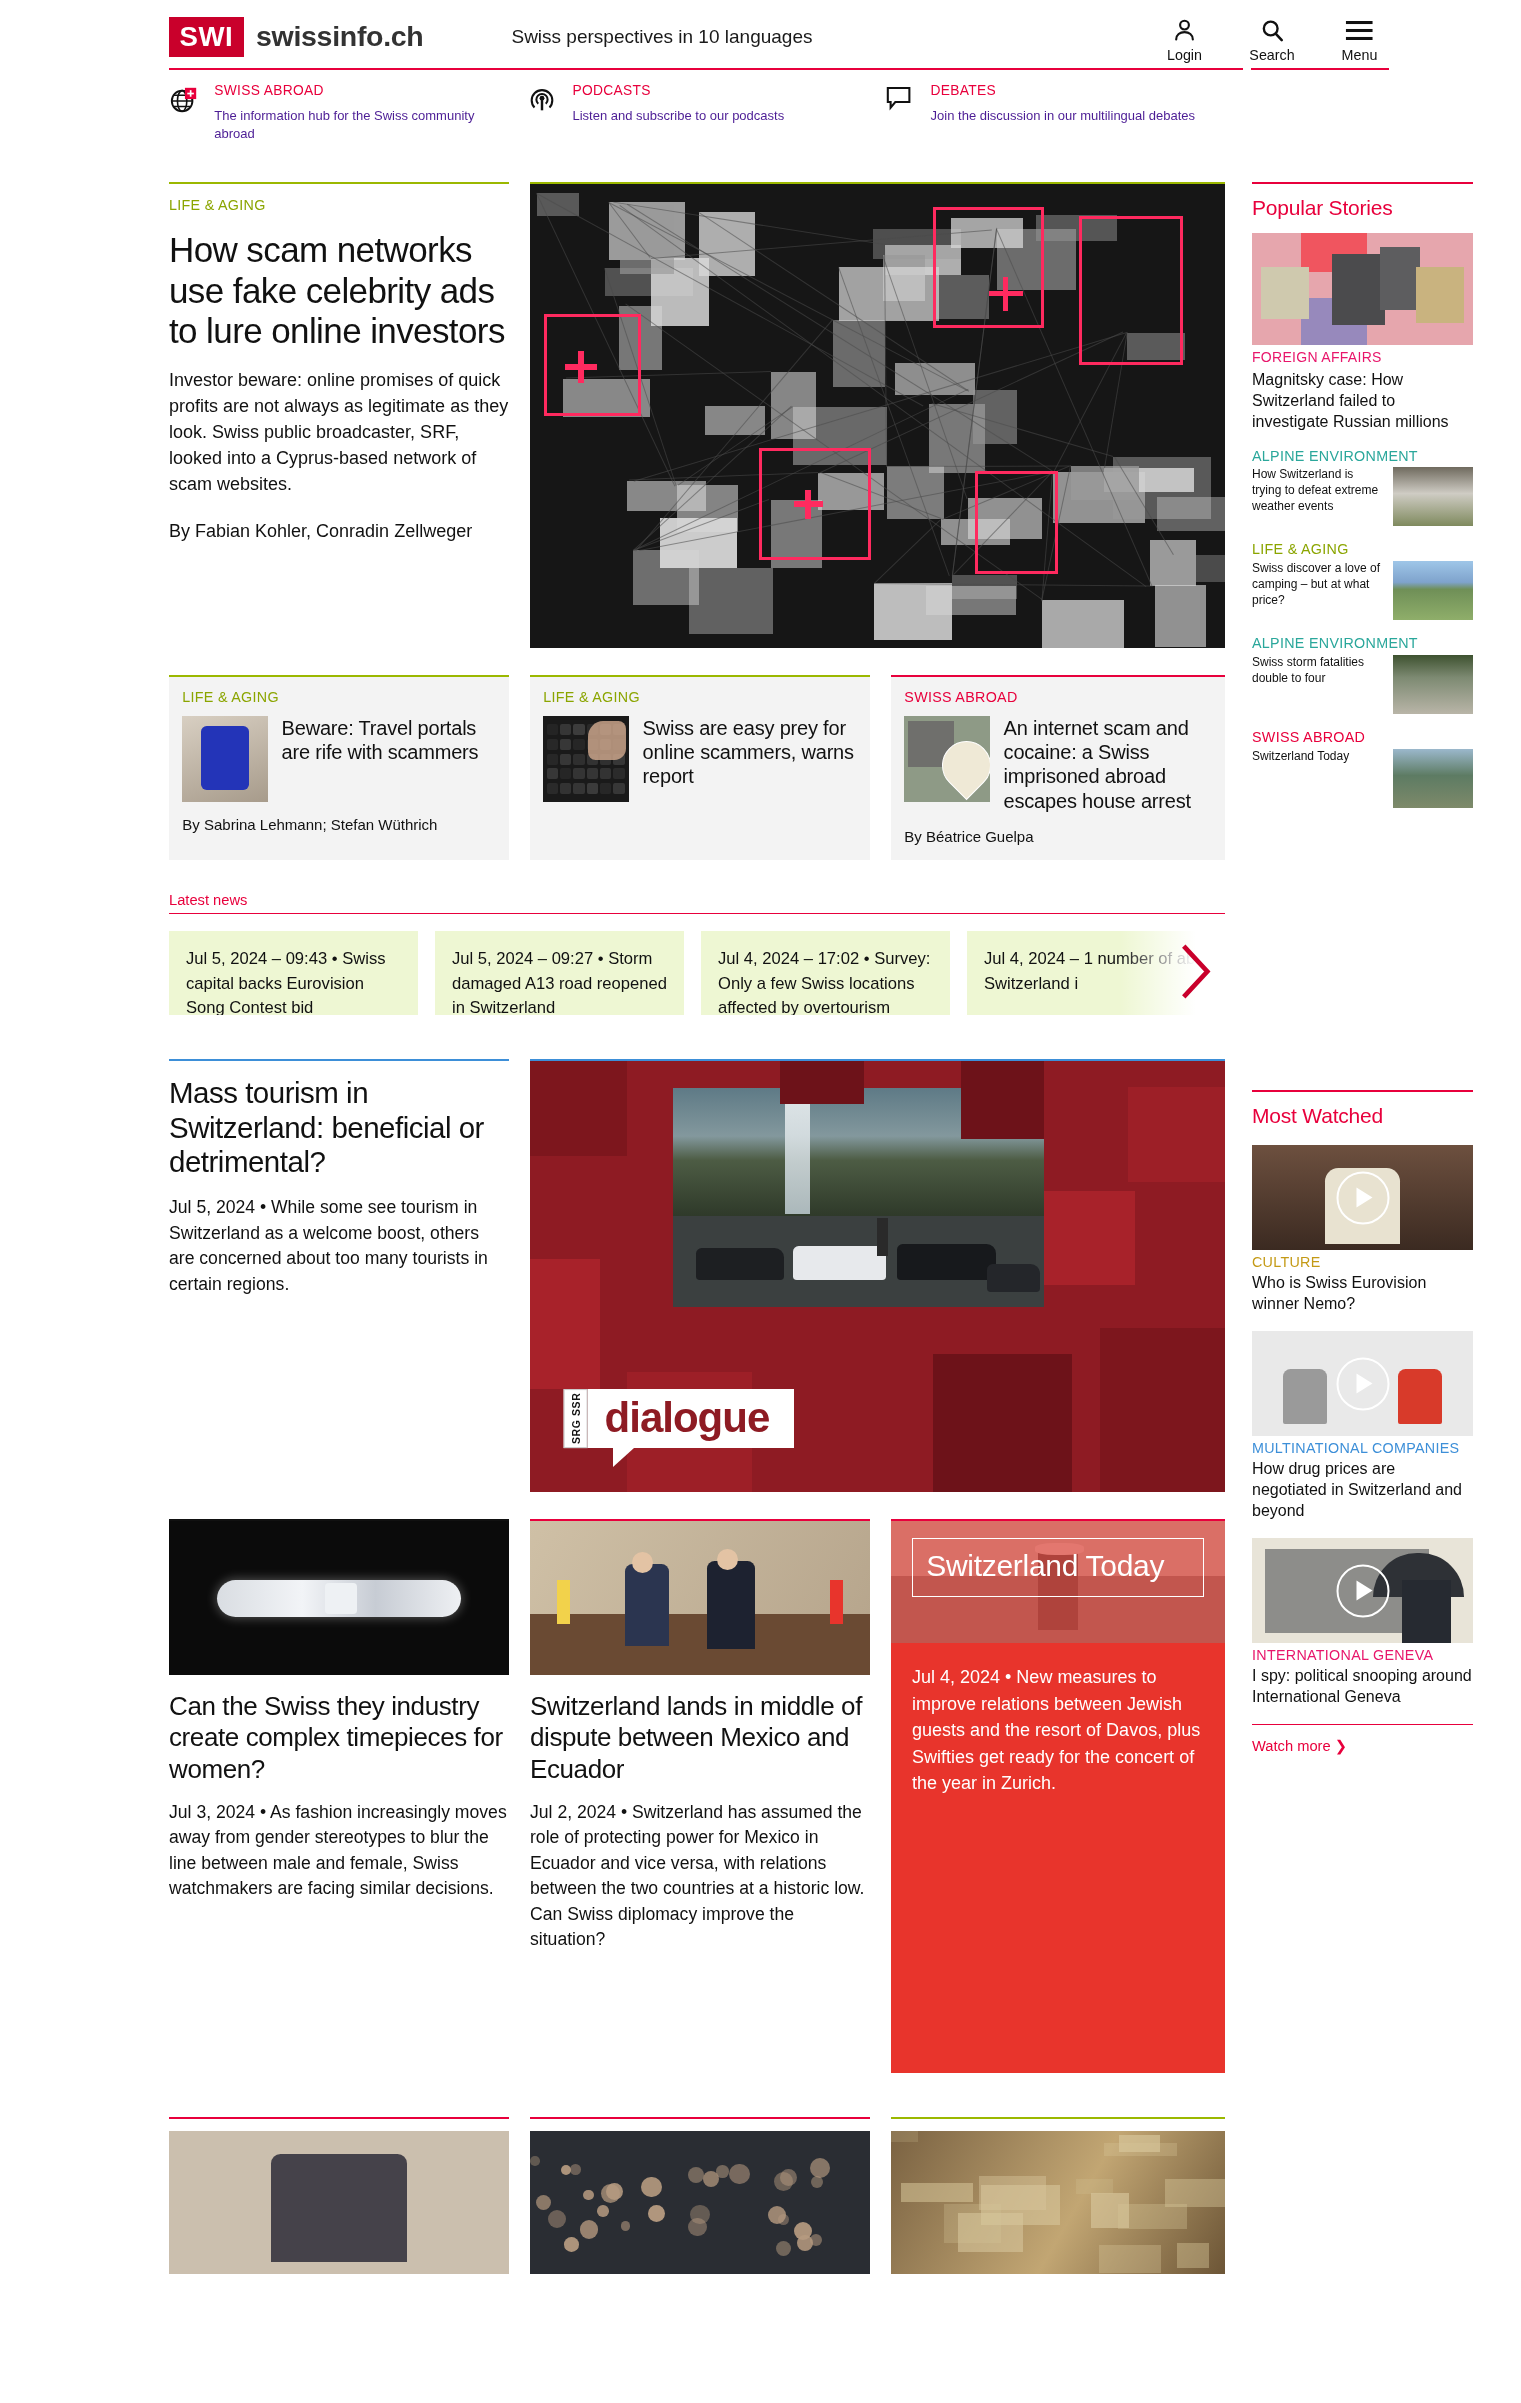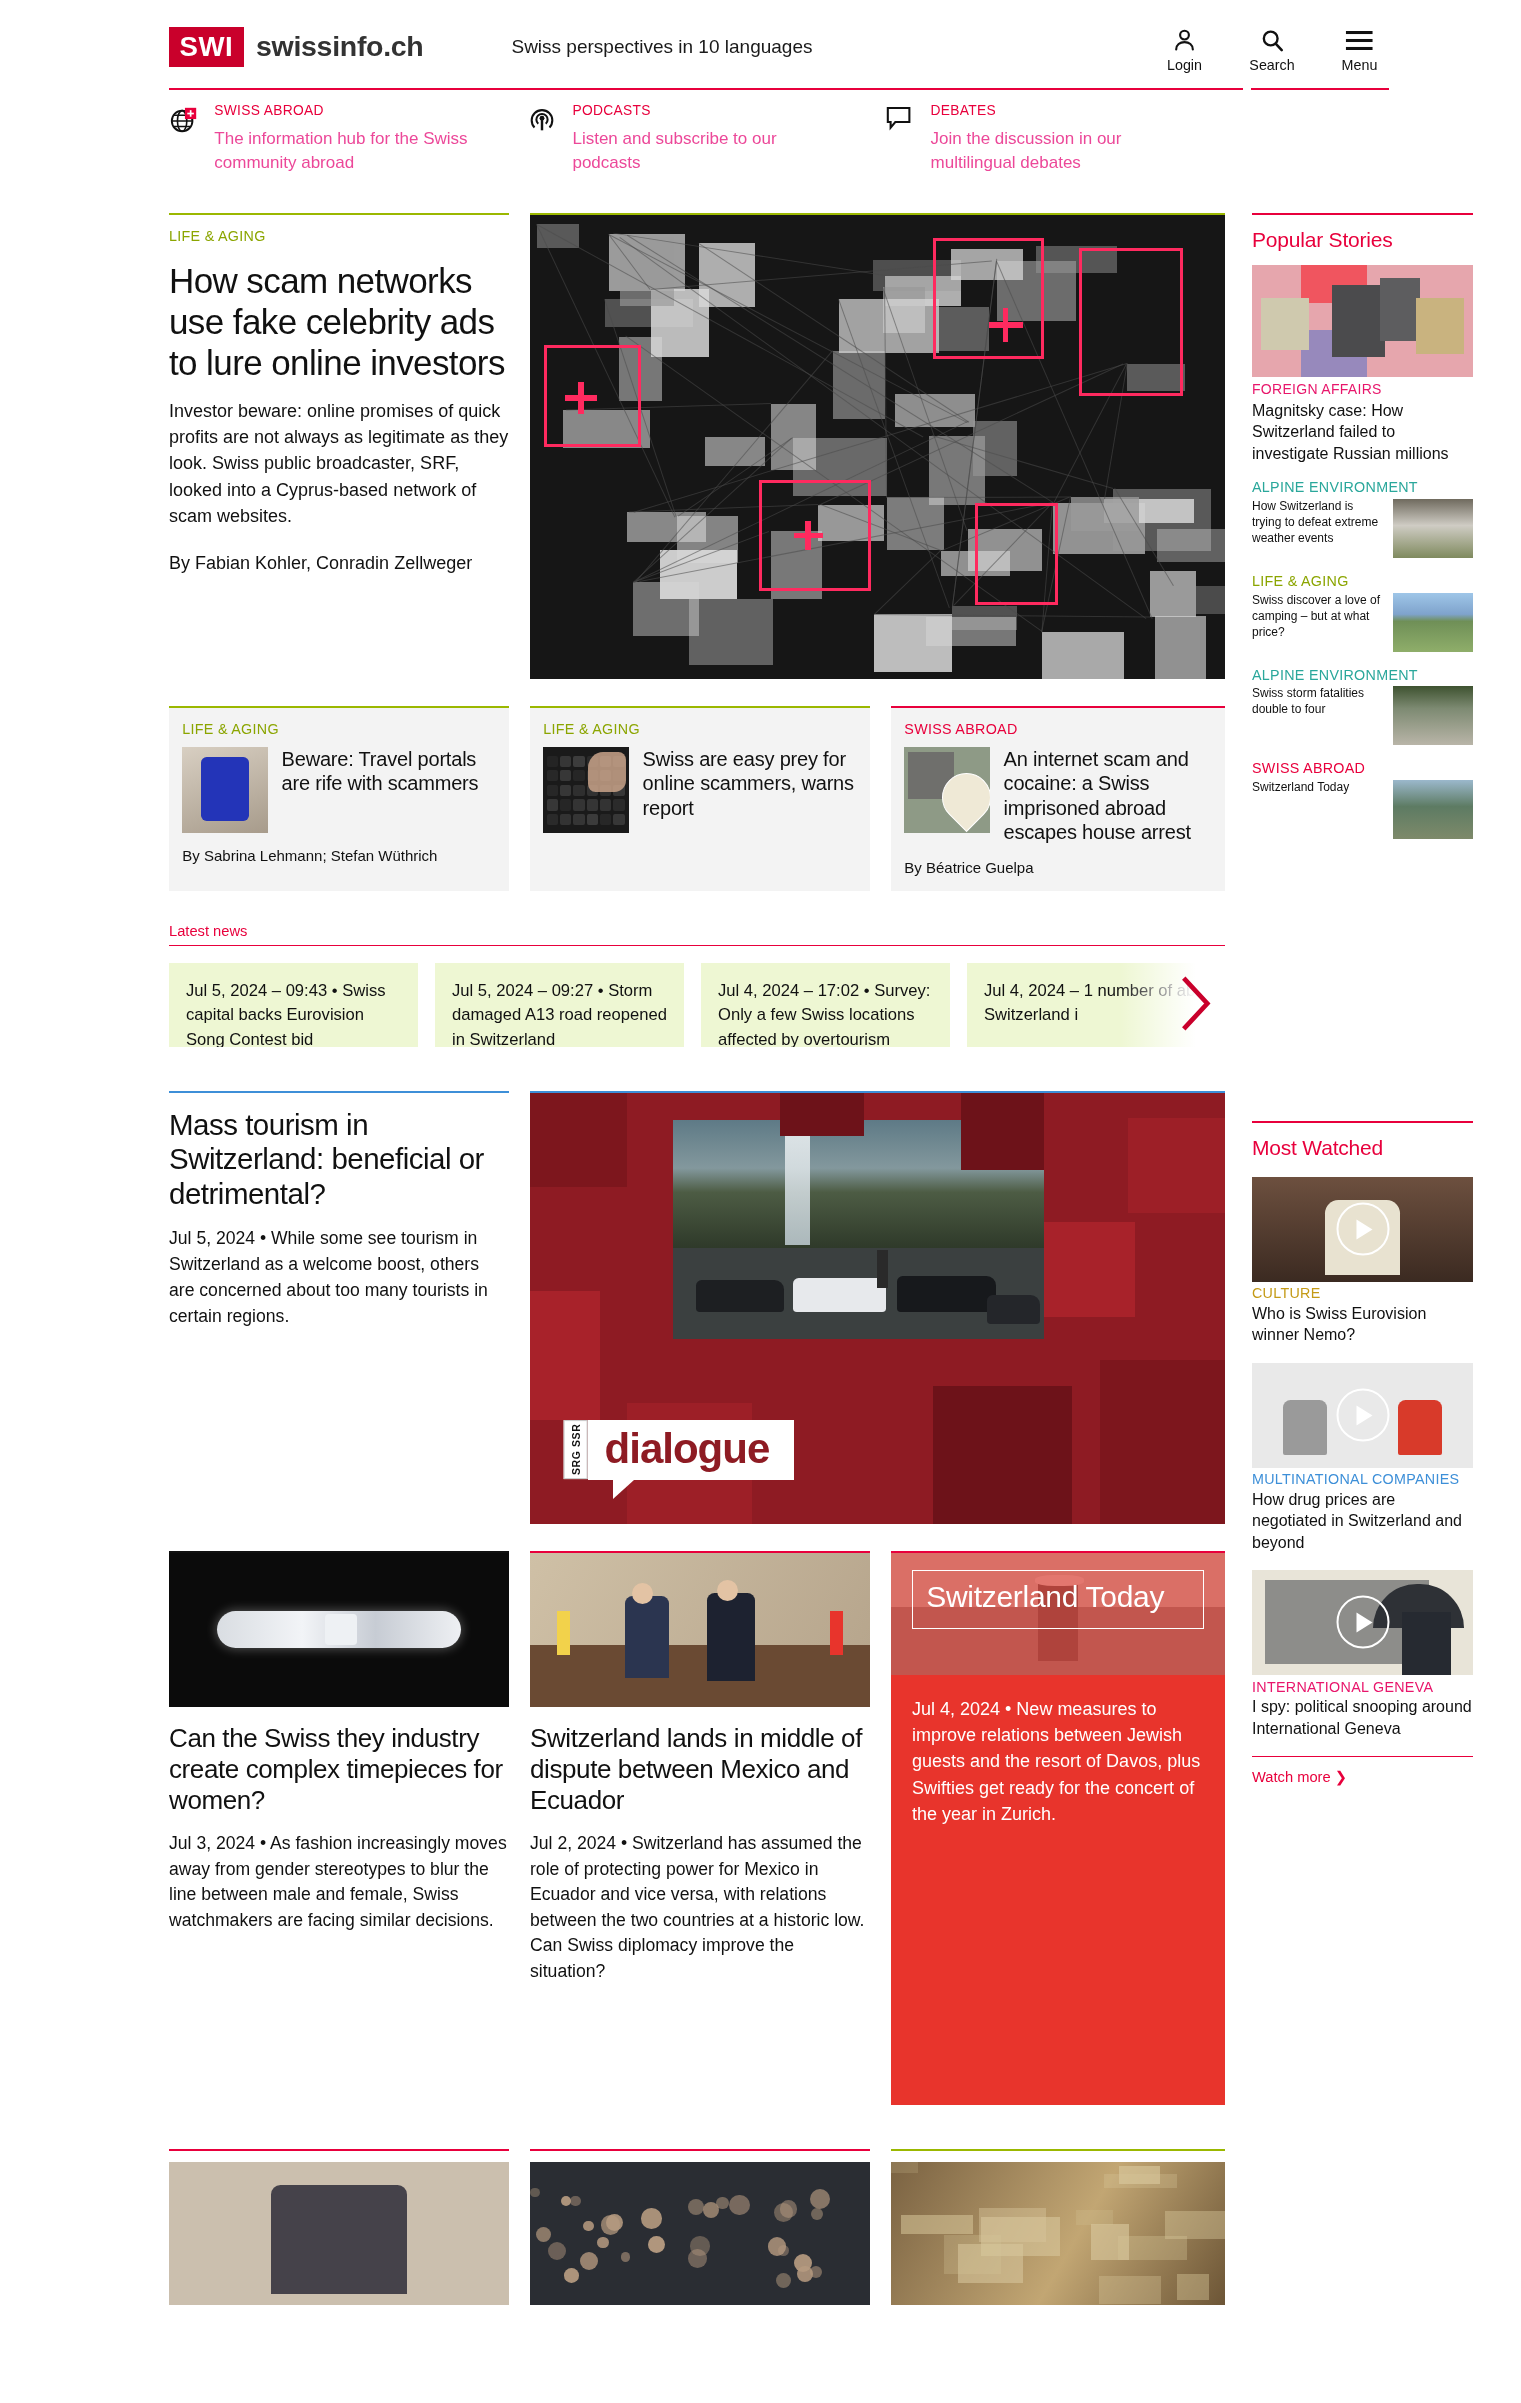--- a/index.html
+++ b/index.html
@@ -12,21 +12,21 @@
   }
   body { width: 1522px; height: 2403px; overflow: hidden; position: relative; }
 
   .page { width: 1522px; position: relative; }
 
   
   .header {
     display: flex;
     align-items: center;
     padding: 19px 0 13.3px 0;
-    height: 88px;
+    height: 68px;
   }
   .brand { display: flex; align-items: center; margin-left: 169px; }
   .brand-mark {
     background: #c9002b;
     color: #ffffff;
     font-weight: 700;
     font-size: 27.6px;
     letter-spacing: 0.5px;
     padding: 5.7px 10.5px 6.7px 10.5px;
     line-height: 1;
@@ -78,21 +78,21 @@
   }
   .promo:nth-child(1) { max-width: 361px; }
   .promo:nth-child(2) { max-width: 380px; }
   .promo-ic { width: 32px; flex: 0 0 32px; padding-top: 1.9px; }
   .promo-kicker {
     color: #e8003c;
     font-size: 13.8px;
     letter-spacing: 0.3px;
     margin-bottom: 8.6px;
   }
-  .promo-text { font-size: 17px; line-height: 1.42; color: #ec4899; max-width: 276px; }
+  .promo-text { font-size: 13px; line-height: 1.42; color: #4c1d95; max-width: 276px; }
 
   
   .promo-rule-right {
     width: 138px;
     border-top: 2.9px solid #e8003c;
     margin-left: 7.6px;
   }
 
   
   .main {

